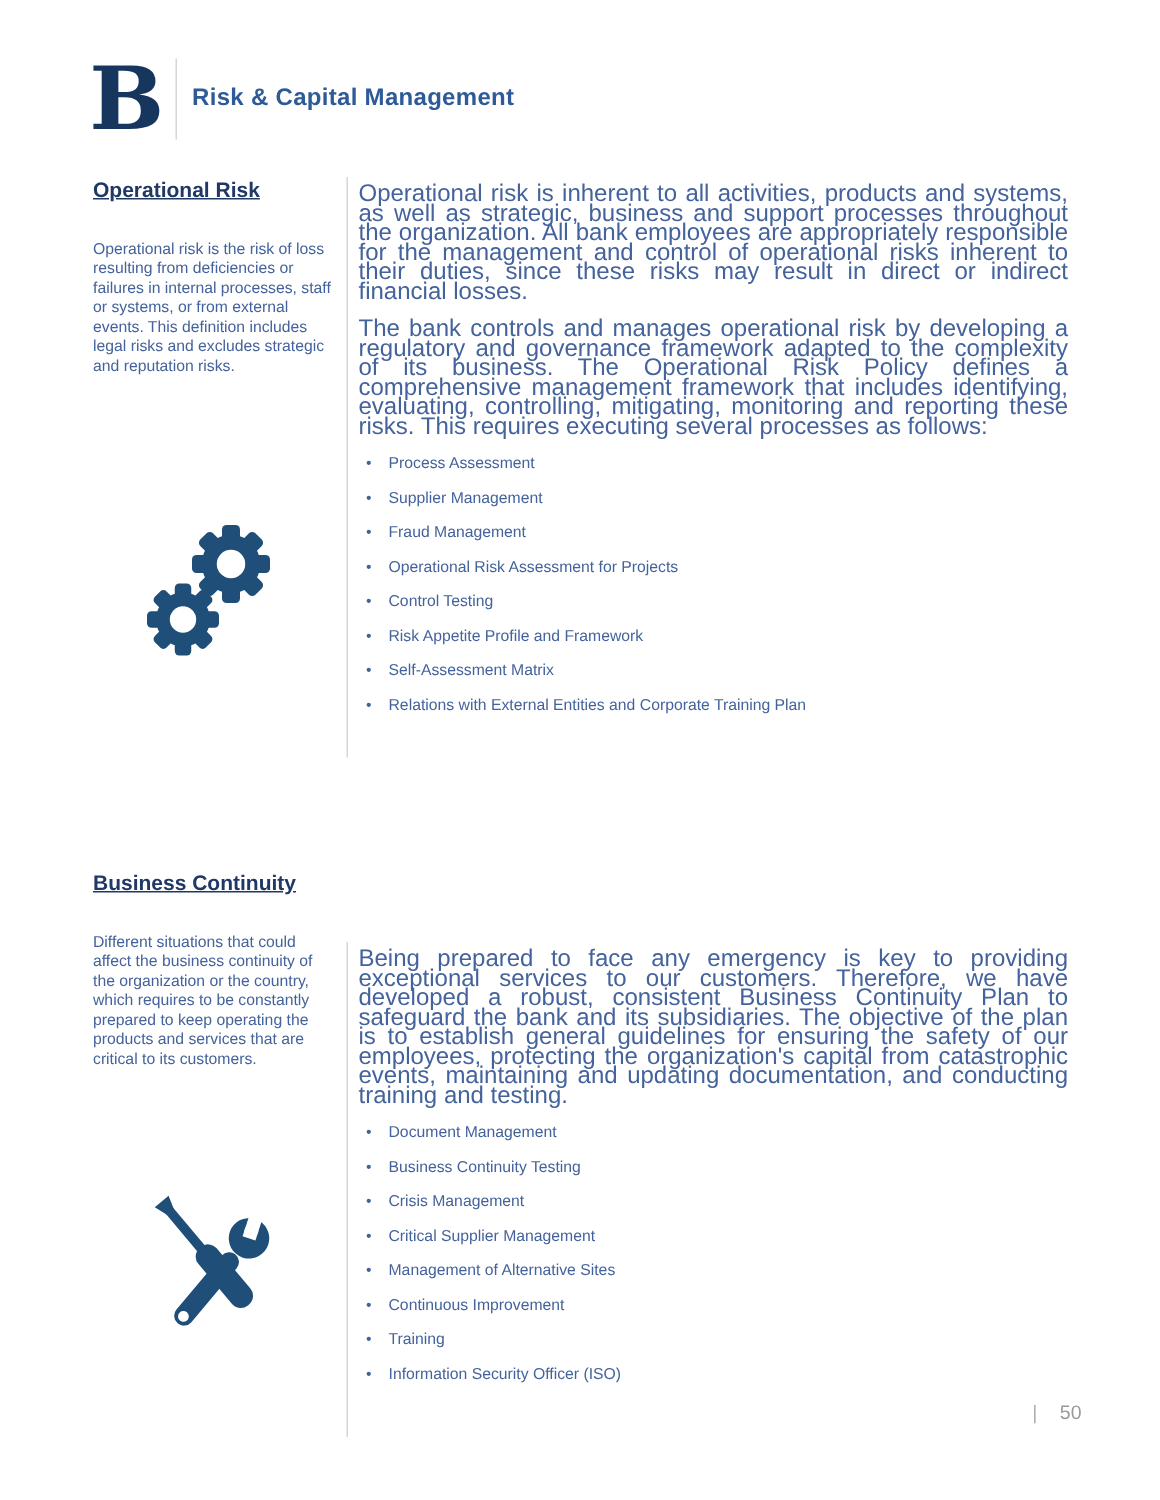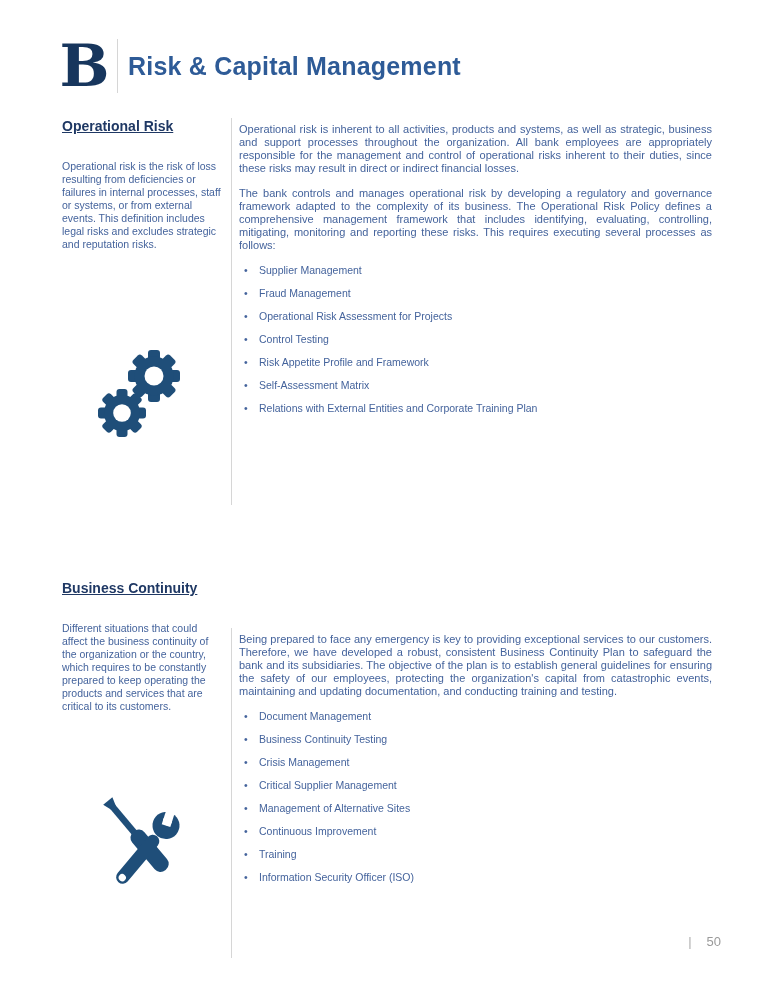--- a/index.html
+++ b/index.html
@@ -22,21 +22,21 @@
     color:var(--logo,#17365D);
     transform:scaleX(1.02);
     letter-spacing:-2px;
   }
   .header-divider{
     width:1px;height:54px;
     background:var(--divider,#BFBFBF);
     margin:0 10px 0 10px;
   }
   .title{
-    font-size:25px;font-weight:600;
+    font-size:16px;font-weight:600;
     color:var(--title,#2E5B97);
     letter-spacing:0.2px;
     white-space:nowrap;
   }
   
   .section{position:absolute;left:62px;right:61px;}
   #section-0{top:118px;height:400px;}
   #section-1{top:580px;height:340px;}
   .left-col{position:absolute;left:0;top:0;width:162px;}
   .section-heading{
@@ -53,21 +53,21 @@
   #section-0 .icon-wrap{top:230px;}
   #section-1 .icon-wrap{top:207px;}
   .right-col{
     position:absolute;left:169px;right:0;top:0;
     border-left:1px solid var(--divider,#D9D9D9);
     padding:5px 0 0 7px;
   }
   #section-0 .right-col{min-height:382px;}
   #section-1 .right-col{min-height:325px;margin-top:48px;}
   .right-col p{
-    font-size:11px;line-height:13px;
+    font-size:16px;line-height:13px;
     color:var(--body,#44639C);
     text-align:justify;
     margin:0 0 12px 0;
   }
   .bullet-list{list-style:none;margin:10px 0 0 0;padding:0;}
   .bullet-list li{
     position:relative;
     font-size:10.5px;line-height:13px;
     color:var(--body,#44639C);
     padding-left:20px;
@@ -120,20 +120,21 @@
             <circle r="18"></circle>
             <circle r="8.8" fill="#ffffff"></circle>
           </g>
         </svg>
       </div>
     </div>
     <div class="right-col">
       <p>Operational risk is inherent to all activities, products and systems, as well as strategic, business and support processes throughout the organization. All bank employees are appropriately responsible for the management and control of operational risks inherent to their duties, since these risks may result in direct or indirect financial losses.</p>
       <p>The bank controls and manages operational risk by developing a regulatory and governance framework adapted to the complexity of its business. The Operational Risk Policy defines a comprehensive management framework that includes identifying, evaluating, controlling, mitigating, monitoring and reporting these risks. This requires executing several processes as follows:</p>
       <ul class="bullet-list">
+          <li>Process Assessment</li>
           <li>Supplier Management</li>
           <li>Fraud Management</li>
           <li>Operational Risk Assessment for Projects</li>
           <li>Control Testing</li>
           <li>Risk Appetite Profile and Framework</li>
           <li>Self-Assessment Matrix</li>
           <li>Relations with External Entities and Corporate Training Plan</li>
         </ul>
     </div>
   </div>

